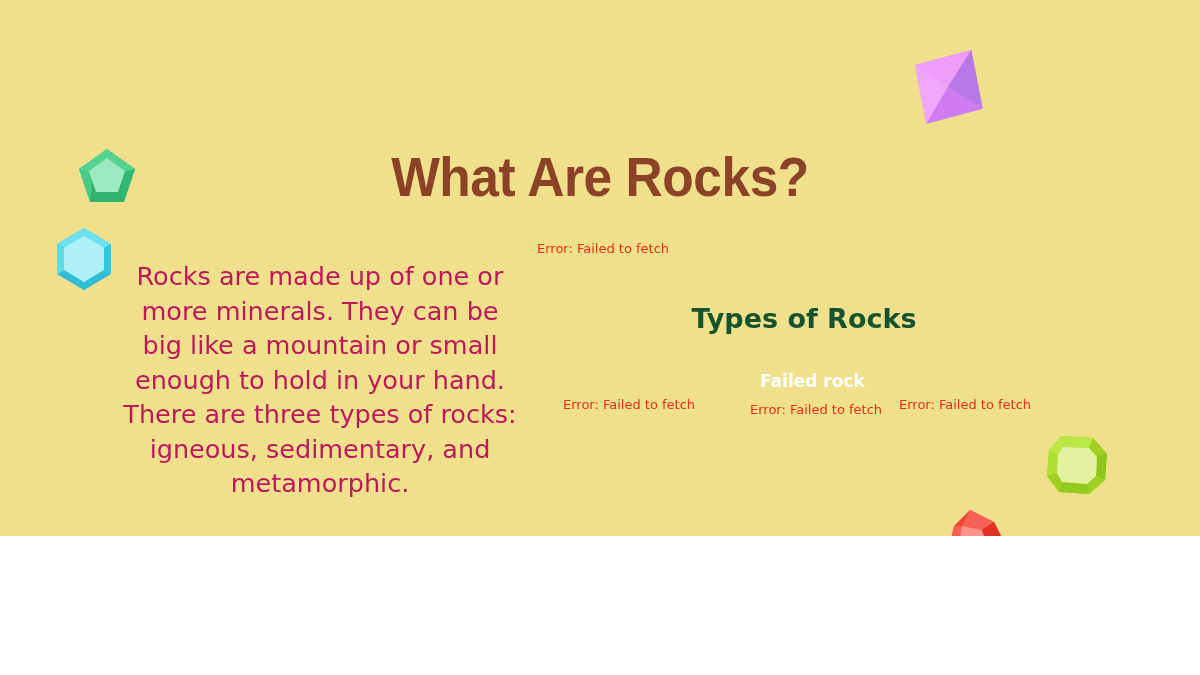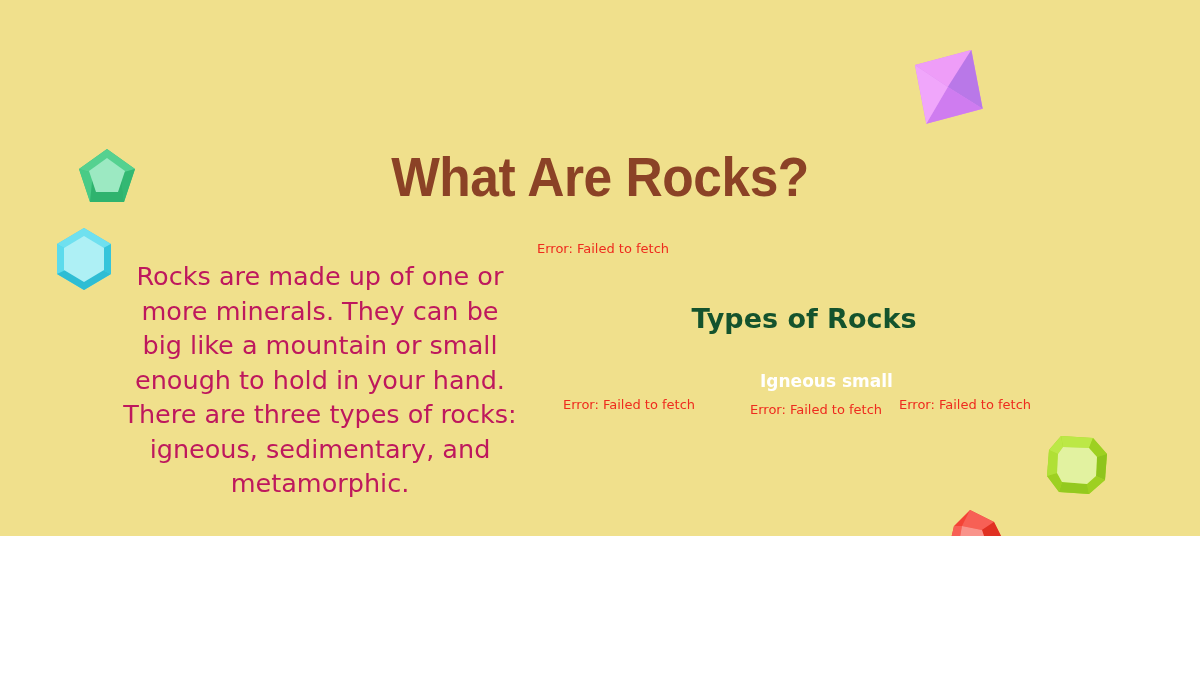--- a/index.html
+++ b/index.html
@@ -108,21 +108,21 @@
 <div id="slide">
 
   <div id="slide-title">What Are Rocks?</div>
 
   <div id="body-paragraph">Rocks are made up of one or more minerals. They can be big like a mountain or small enough to hold in your hand. There are three types of rocks: igneous, sedimentary, and metamorphic.</div>
 
   <div class="error-text" id="error-top">Error: Failed to fetch</div>
 
   <div id="types-heading">Types of Rocks</div>
 
-  <div class="rock-label" id="label-igneous">Igneous small</div>
+  <div class="rock-label" id="label-igneous">Failed rock</div>
 
   <div class="error-text" id="error-sedimentary">Error: Failed to fetch</div>
   <div class="error-text" id="error-igneous">Error: Failed to fetch</div>
   <div class="error-text" id="error-metamorphic">Error: Failed to fetch</div>
 
   <div class="gem" id="gem-purple-diamond">
     <svg width="74" height="80" viewBox="0 0 74 80">
       <g transform="rotate(-9 37 40)">
         <polygon points="8,12 66,6 68,66 10,72" fill="#d98cf0"></polygon>
         <polygon points="8,12 66,6 37,39" fill="#ee9df8"></polygon>

